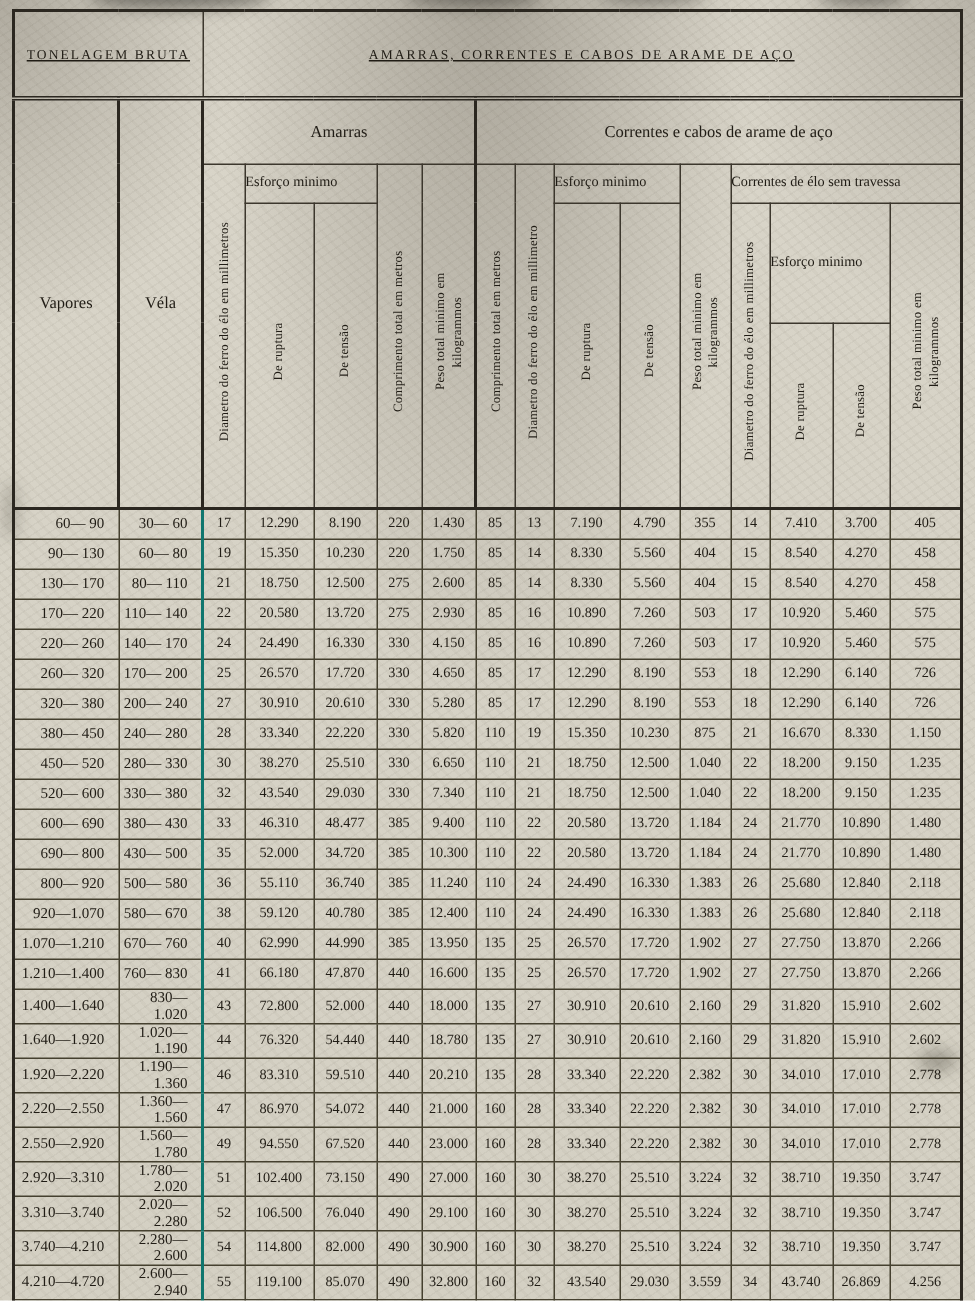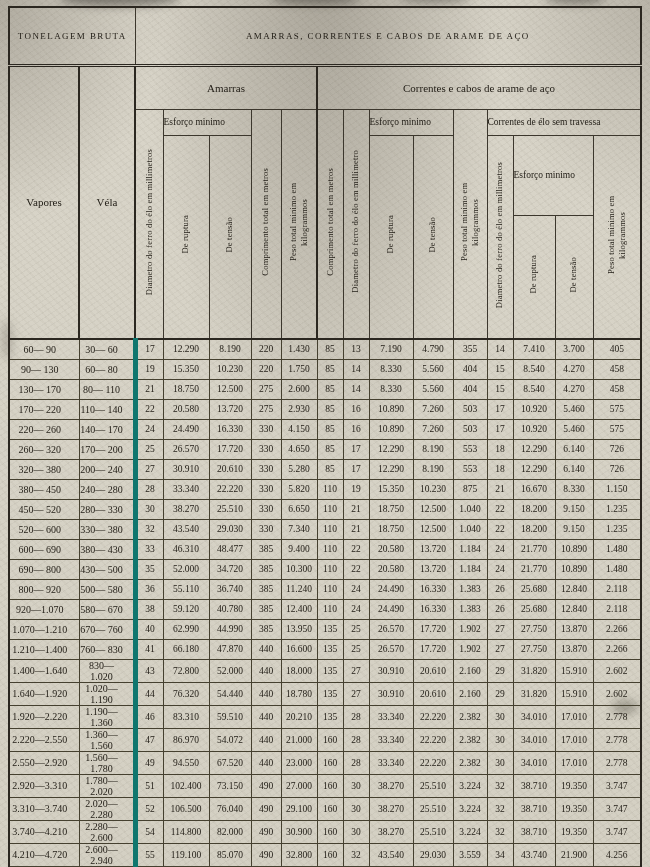--- a/index.html
+++ b/index.html
@@ -39,20 +39,21 @@
     font-weight:normal;
     overflow:hidden;
   }
   tr.r1 th {
     height:58px;
     font-size:9px;
     letter-spacing:1.4px;
     text-align:center;
     vertical-align:middle;
     border-bottom:3px double #2b2720;
+    text-decoration:underline;
   }
   tr.r2 th { height:44px; font-size:11px; text-align:center; vertical-align:middle; }
   tr.r3 th.sub, tr.r4 th.sub { font-size:9.5px; text-align:left; vertical-align:middle; }
   tr.r3 th { height:26px; }
   tr.r4 th { height:80px; }
   tr.r5 th { height:124px; }
   th.plain { font-size:11px; text-align:center; vertical-align:middle; border-right:2px solid #2b2720; }
   th.vcell { text-align:center; vertical-align:middle; }
   .vt {
     display:inline-block;
@@ -67,22 +68,22 @@
   .w120 .vt { max-height:122px; }
   .w190 .vt { max-height:190px; }
   thead { border-bottom:2px solid #2b2720; }
   tbody td {
     height:20px;
     font-size:9.5px;
     text-align:center;
     vertical-align:middle;
     border:1px solid #45402f;
   }
-  tbody td.range { text-align:center; padding-right:9px; font-size:10px; }
-  tbody tr td:nth-child(2) { border-right:5px solid #0f766e; }
+  tbody td.range { text-align:right; padding-right:9px; font-size:10px; }
+  tbody tr td:nth-child(2) { border-right:2px solid #0f766e; }
   th.groupline { border-left:2px solid #2b2720;margin-left:20px; }
 </style>
 </head>
 <body>
 
 <div class="smudge s1"></div>
 <div class="smudge s2"></div>
 <div class="smudge s3"></div>
 <div class="smudge s4"></div>
 <div class="smudge s5"></div>
@@ -584,21 +585,21 @@
         <td>85.070</td>
         <td>490</td>
         <td>32.800</td>
         <td>160</td>
         <td>32</td>
         <td>43.540</td>
         <td>29.030</td>
         <td>3.559</td>
         <td>34</td>
         <td>43.740</td>
-        <td>21.900</td>
+        <td>26.869</td>
         <td>4.256</td>
       </tr>
       <tr>
         <td class="range">4.720—5.230</td>
         <td class="range">2.940—3.300</td>
         <td>57</td>
         <td>127.900</td>
         <td>91.370</td>
         <td>490</td>
         <td>34.600</td>

